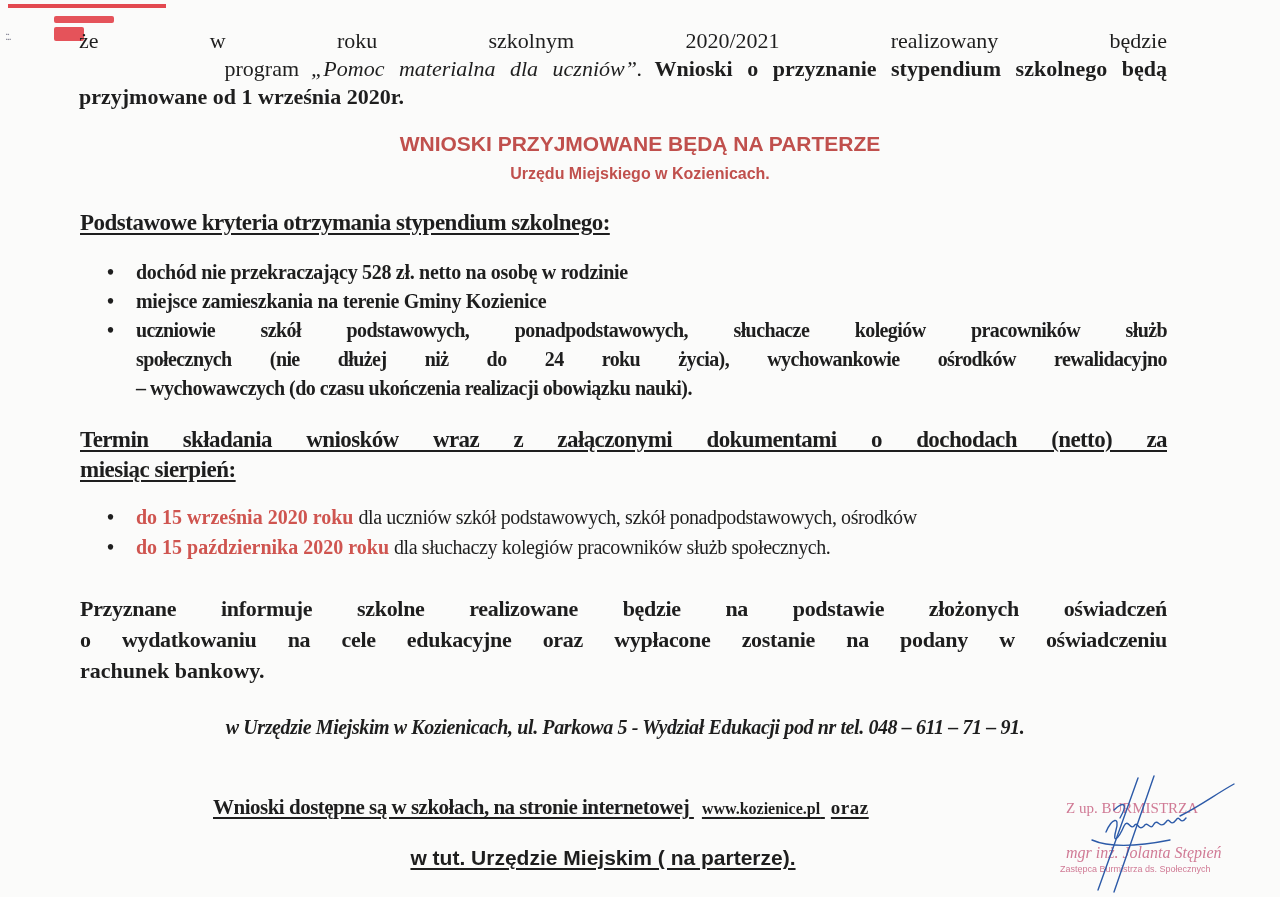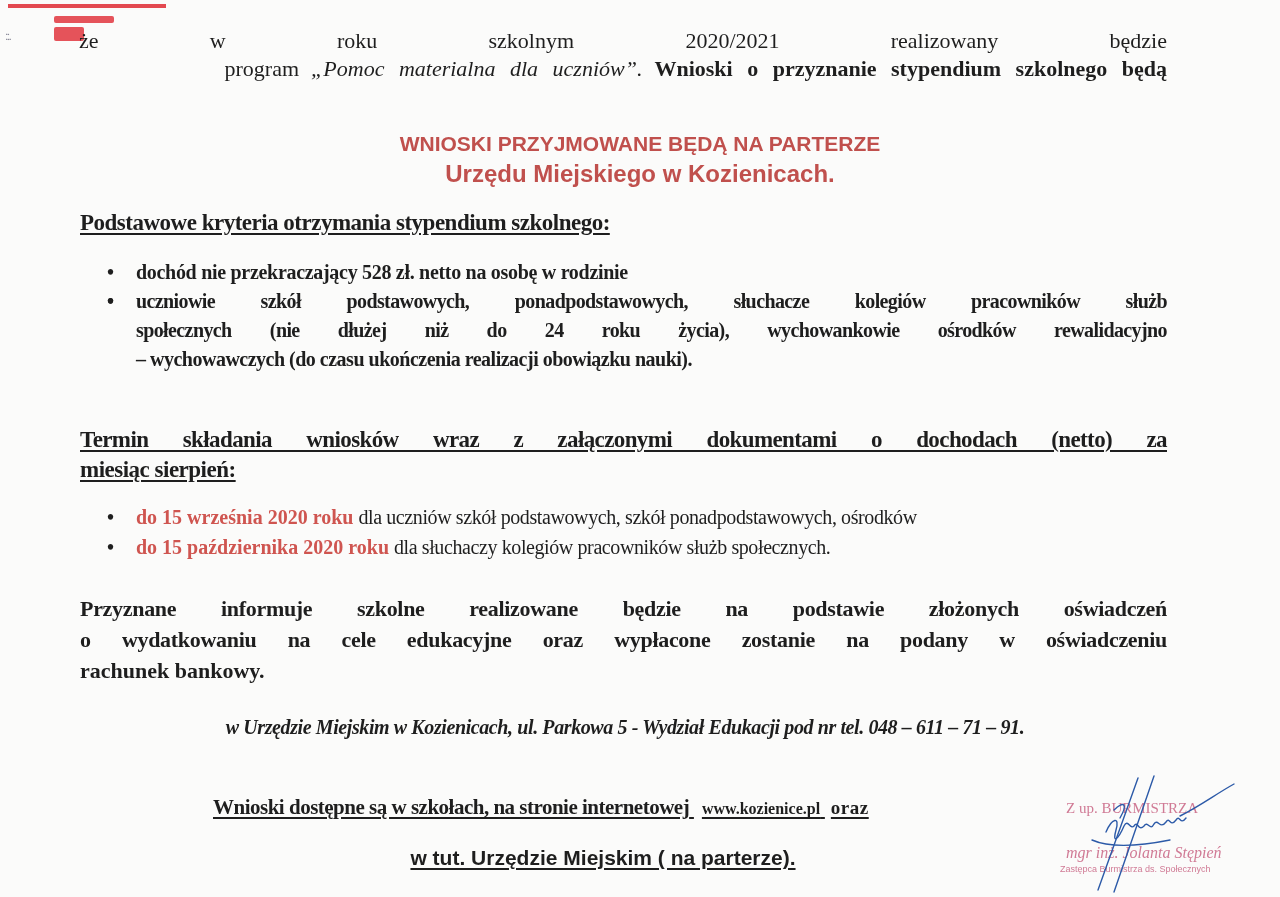--- a/index.html
+++ b/index.html
@@ -56,38 +56,42 @@
     <span>szkolnym</span>
     <span>2020/2021</span>
     <span>realizowany</span>
     <span>będzie</span>
   </div>
   <div class="l" style="justify-content:flex-end;">
     <span>program</span>
     <i style="margin-left:12px;word-spacing:9px;">„Pomoc materialna dla uczniów”.</i>
     <b style="margin-left:12px;word-spacing:9px;">Wnioski o przyznanie stypendium szkolnego będą</b>
   </div>
+  <div class="l" style="justify-content:flex-start;">
+    <b>przyjmowane od 1 września 2020r.</b>
+  </div>
 </div>
 
 <div id="red-head" class="abs">
   <div style="">WNIOSKI PRZYJMOWANE BĘDĄ NA PARTERZE</div>
-  <div style="font-size:24px;">Urzędu Miejskiego w Kozienicach.</div>
+  <div style="font-size:16px;">Urzędu Miejskiego w Kozienicach.</div>
 </div>
 
 <div class="abs section-title" style="left:80px;top:208px;">
   <u style="letter-spacing:-0.5px;">Podstawowe kryteria otrzymania stypendium szkolnego:</u>
 </div>
 
 <div class="abs bullets" style="left:107px;top:258px;width:1060px;">
   <div class="bullet-row">
     <span class="bullet-dot">•</span>
     <span style="letter-spacing:-0.3px;">dochód nie przekraczający 528 zł. netto  na osobę w rodzinie</span>
   </div>
   <div class="bullet-row">
     <span class="bullet-dot">•</span>
+    <span style="letter-spacing:-0.3px;">miejsce zamieszkania na terenie Gminy Kozienice</span>
   </div>
   <div class="bullet-row">
     <span class="bullet-dot">•</span>
     <div class="justify" style="letter-spacing:-0.6px;">uczniowie szkół podstawowych, ponadpodstawowych, słuchacze kolegiów pracowników służb</div>
     <div class="justify" style="letter-spacing:-0.6px;">społecznych (nie dłużej niż do 24 roku życia), wychowankowie ośrodków rewalidacyjno</div>
     <div style="letter-spacing:-0.5px;">– wychowawczych (do czasu ukończenia realizacji obowiązku nauki).</div>
   </div>
 </div>
 
 <div class="abs section-title" style="left:80px;top:425px;width:1087px;">

